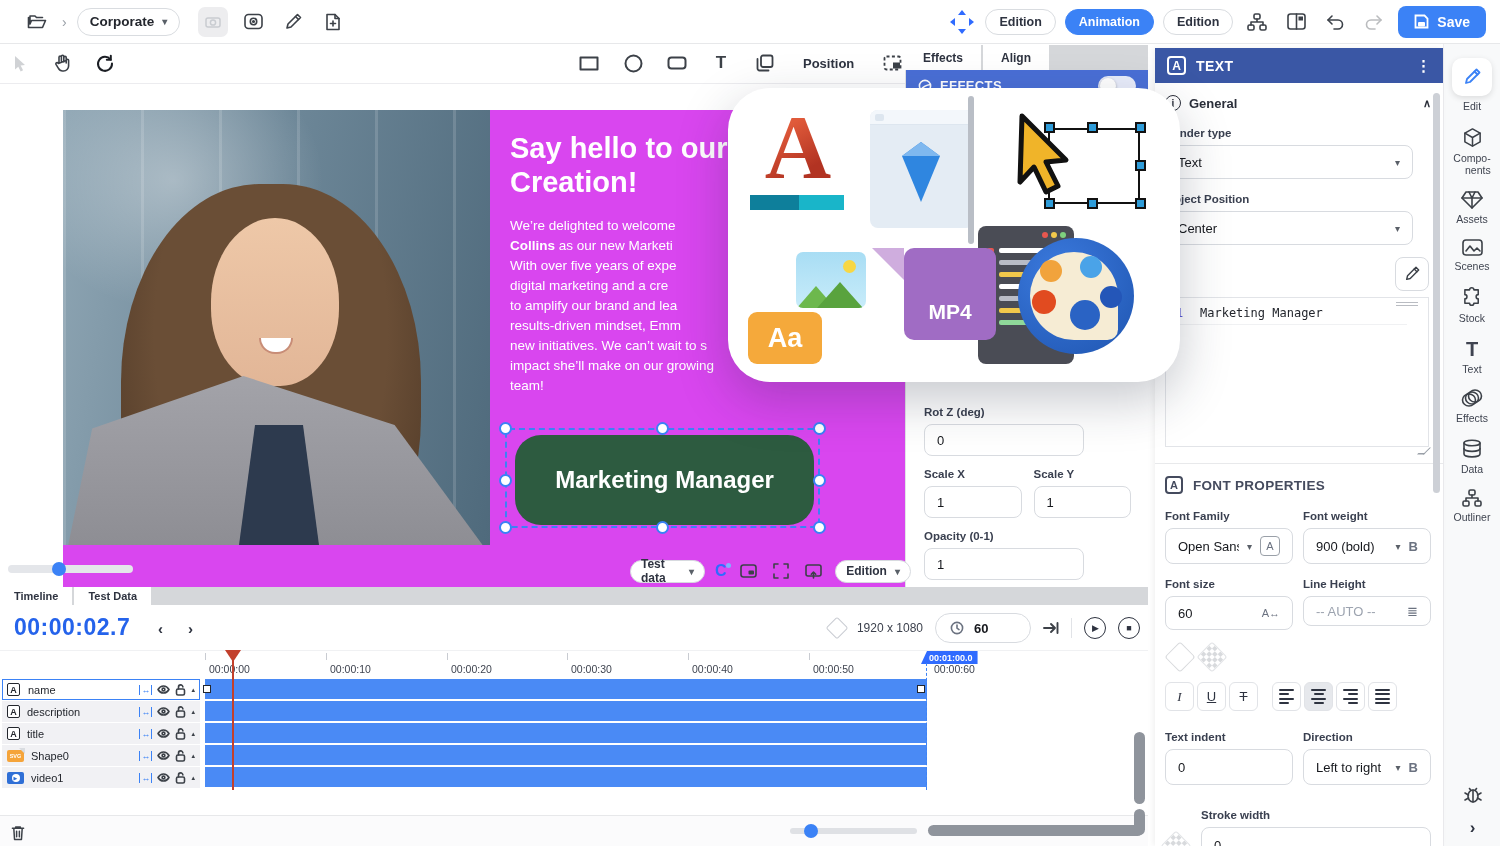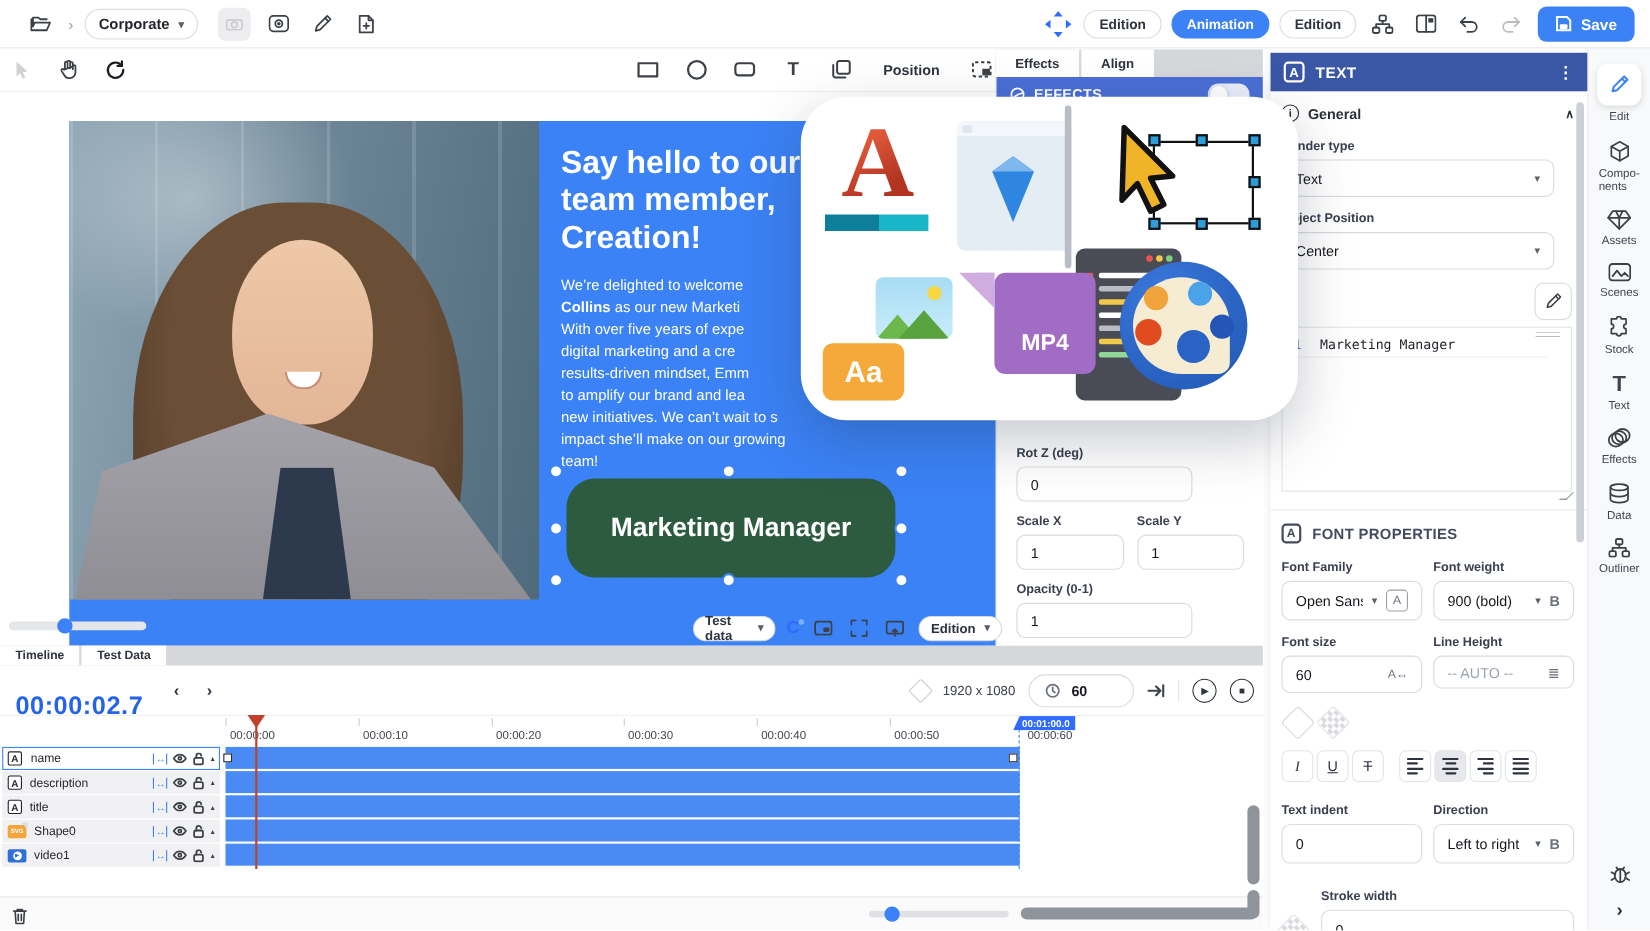--- a/index.html
+++ b/index.html
@@ -45,21 +45,21 @@
   .toggle:after{content:"";position:absolute;left:2px;top:2px;width:16px;height:16px;border-radius:50%;background:#fff;box-shadow:0 1px 3px rgba(0,0,0,.3);}
   .fx-fields{position:absolute;left:0;top:326px;width:243px;padding:0 18px;}
   .lbl{font-size:11.5px;font-weight:700;color:#3a4050;margin:10px 0 6px;}
   .input{height:32px;border:1px solid #d8dbe0;border-radius:8px;background:#fff;display:flex;align-items:center;
          padding:0 12px;font-size:13px;color:#16181d;}
   .fx-row{display:flex;gap:12px;}
   .fx-row > div{flex:1;}
 
   
   .canvas-zone{position:absolute;left:0;top:40px;width:905px;height:503px;background:#fff;}
-  .comp{position:absolute;left:63px;top:26px;width:842px;height:519px;overflow:hidden;background:#3b82f6;}
+  .comp{position:absolute;left:63px;top:26px;width:842px;height:519px;overflow:hidden;background:#d946ef;}
   .photo{position:absolute;left:0;top:0;width:427px;height:435px;overflow:hidden;
          background:linear-gradient(100deg,#8fa6b4 0%,#6d8798 45%,#4f6a7c 100%);}
   .ph-slats{position:absolute;inset:0;background:repeating-linear-gradient(90deg,rgba(255,255,255,.14) 0 3px,rgba(0,0,0,0) 3px 78px);}
   .ph-glow{position:absolute;left:-40px;top:-60px;width:300px;height:260px;background:radial-gradient(closest-side,rgba(255,255,255,.35),rgba(255,255,255,0));}
   .ph-hair{position:absolute;left:58px;top:74px;width:300px;height:430px;background:radial-gradient(ellipse at 50% 35%,#6a4e36 0 55%,#58402c 80%);border-radius:46%;}
   .ph-face{position:absolute;left:148px;top:108px;width:128px;height:168px;background:linear-gradient(#eec8a8,#e2b697);border-radius:50% 50% 46% 46%;}
   .ph-smile{position:absolute;left:196px;top:228px;width:34px;height:16px;border-radius:0 0 20px 20px;background:#fff;border:2px solid #c88d77;border-top:none;}
   .ph-body{position:absolute;left:4px;bottom:-6px;width:420px;height:175px;background:linear-gradient(#a3a3a9,#8d8d93);
            clip-path:polygon(0 100%,6% 30%,42% 0,78% 28%,100% 100%);}
   .ph-shirt{position:absolute;left:176px;bottom:0;width:80px;height:120px;background:#2d3a4e;clip-path:polygon(20% 0,80% 0,100% 100%,0 100%);}
@@ -80,21 +80,21 @@
   .pv-select{height:23px;border:1px solid #d7dadf;border-radius:12px;background:#fff;display:flex;align-items:center;
              gap:8px;padding:0 10px;font-size:12px;font-weight:600;color:#2e3340;}
   .c-logo{font-size:16px;font-weight:800;color:#2f6bff;position:relative;}
   .c-logo i{position:absolute;right:-4px;top:1px;width:5px;height:5px;background:#7fb0ff;border-radius:50%;font-style:normal;}
 
   
   .timeline{position:absolute;left:0;top:543px;width:1148px;height:259px;background:#fff;}
   .tl-tabs{height:18px;background:#d5d7da;display:flex;}
   .tl-tab{background:#fff;padding:0 14px;display:flex;align-items:center;font-size:11px;font-weight:700;color:#2e3340;margin-right:2px;}
   .tl-header{height:45px;position:relative;}
-  .tl-time{position:absolute;left:14px;top:23px;font-size:23px;font-weight:800;color:#2563eb;letter-spacing:.5px;}
+  .tl-time{position:absolute;left:14px;top:9px;font-size:23px;font-weight:800;color:#2563eb;letter-spacing:.5px;}
   .tl-chev{position:absolute;top:15px;font-size:15px;font-weight:700;color:#2e3340;}
   .tl-right{position:absolute;right:8px;top:7px;display:flex;align-items:center;gap:12px;height:32px;}
   .res-label{font-size:12px;color:#3c414d;}
   .dur-box{height:30px;border:1px solid #d8dbe0;border-radius:15px;display:flex;align-items:center;gap:10px;padding:0 14px;
            font-size:13px;font-weight:600;color:#16181d;min-width:96px;}
   .vsep{width:1px;height:20px;background:#e1e3e7;}
   .circ-btn{width:22px;height:22px;border:1.7px solid #2e3340;border-radius:50%;display:flex;align-items:center;justify-content:center;
             font-size:9px;color:#2e3340;}
   .tl-ruler{position:relative;height:28px;border-top:1px solid #f0f1f3;}
   .tick{position:absolute;top:12px;font-size:10.5px;color:#3f4450;}
@@ -169,21 +169,21 @@
         font-size:13px;color:#2e3340;}
   .sbtn.active{background:#e6e8ec;}
   .alignbars{display:flex;flex-direction:column;gap:2.5px;}
   .alignbars i{display:block;height:2px;background:#2e3340;border-radius:1px;font-style:normal;}
   .stroke-row{display:flex;align-items:flex-end;gap:14px;margin-top:14px;}
   .props-scroll{position:absolute;right:3px;top:45px;width:7px;height:400px;border-radius:4px;background:#cdd0d6;}
 
   
   .ricons{position:absolute;left:1443px;top:44px;width:57px;height:802px;background:#f8f9fa;border-left:1px solid #ececef;}
   .ritem{display:flex;flex-direction:column;align-items:center;gap:4px;margin-top:14px;}
-  .ritem .rlabel{font-size:10.5px;color:#3f4450;text-align:left;white-space:pre-line;line-height:1.2;}
+  .ritem .rlabel{font-size:10.5px;color:#3f4450;text-align:right;white-space:pre-line;line-height:1.2;}
   .edit-card{width:40px;height:38px;background:#fff;border-radius:10px;box-shadow:0 2px 6px rgba(0,0,0,.12);
              display:flex;align-items:center;justify-content:center;}
   .r-bottom{position:absolute;left:0;bottom:8px;width:57px;display:flex;flex-direction:column;align-items:center;gap:14px;}
   .r-chev{font-size:17px;font-weight:700;color:#2e3340;}
 
   
   .popup{position:absolute;left:728px;top:88px;width:452px;height:294px;background:#fff;border-radius:42px;
          box-shadow:0 18px 50px rgba(30,40,60,.25);z-index:50;}
   .p-abs{position:absolute;}
   .biga{font-family:"Liberation Serif",serif;font-size:92px;font-weight:800;line-height:.9;
@@ -409,30 +409,29 @@
             <div class="ph-glow"></div>
           <div class="ph-hair"></div>
             <div class="ph-face"></div>
             <div class="ph-smile"></div>
           <div class="ph-body"></div>
             <div class="ph-shirt"></div>
         </div>
         <div class="green-text">
           <div class="g-head">
             <div>Say hello to our</div>
-            <div>team member,</div>
             <div>Creation!</div>
           </div>
           <div class="g-body">
             <div>We’re delighted to welcome</div>
             <div><b>Collins</b><span> as our new Marketi</span></div>
             <div>With over five years of expe</div>
             <div>digital marketing and a cre</div>
+            <div>to amplify our brand and lea</div>
             <div>results-driven mindset, Emm</div>
-            <div>to amplify our brand and lea</div>
             <div>new initiatives. We can’t wait to s</div>
             <div>impact she’ll make on our growing</div>
             <div>team!</div>
           </div>
         </div>
         <div class="caption-sel">
           <div class="caption-box">Marketing Manager</div>
           <span class="hnd" style="left:-8px;top:-8px"></span>
           <span class="hnd" style="left:149px;top:-8px"></span>
           <span class="hnd" style="right:-8px;top:-8px"></span>

